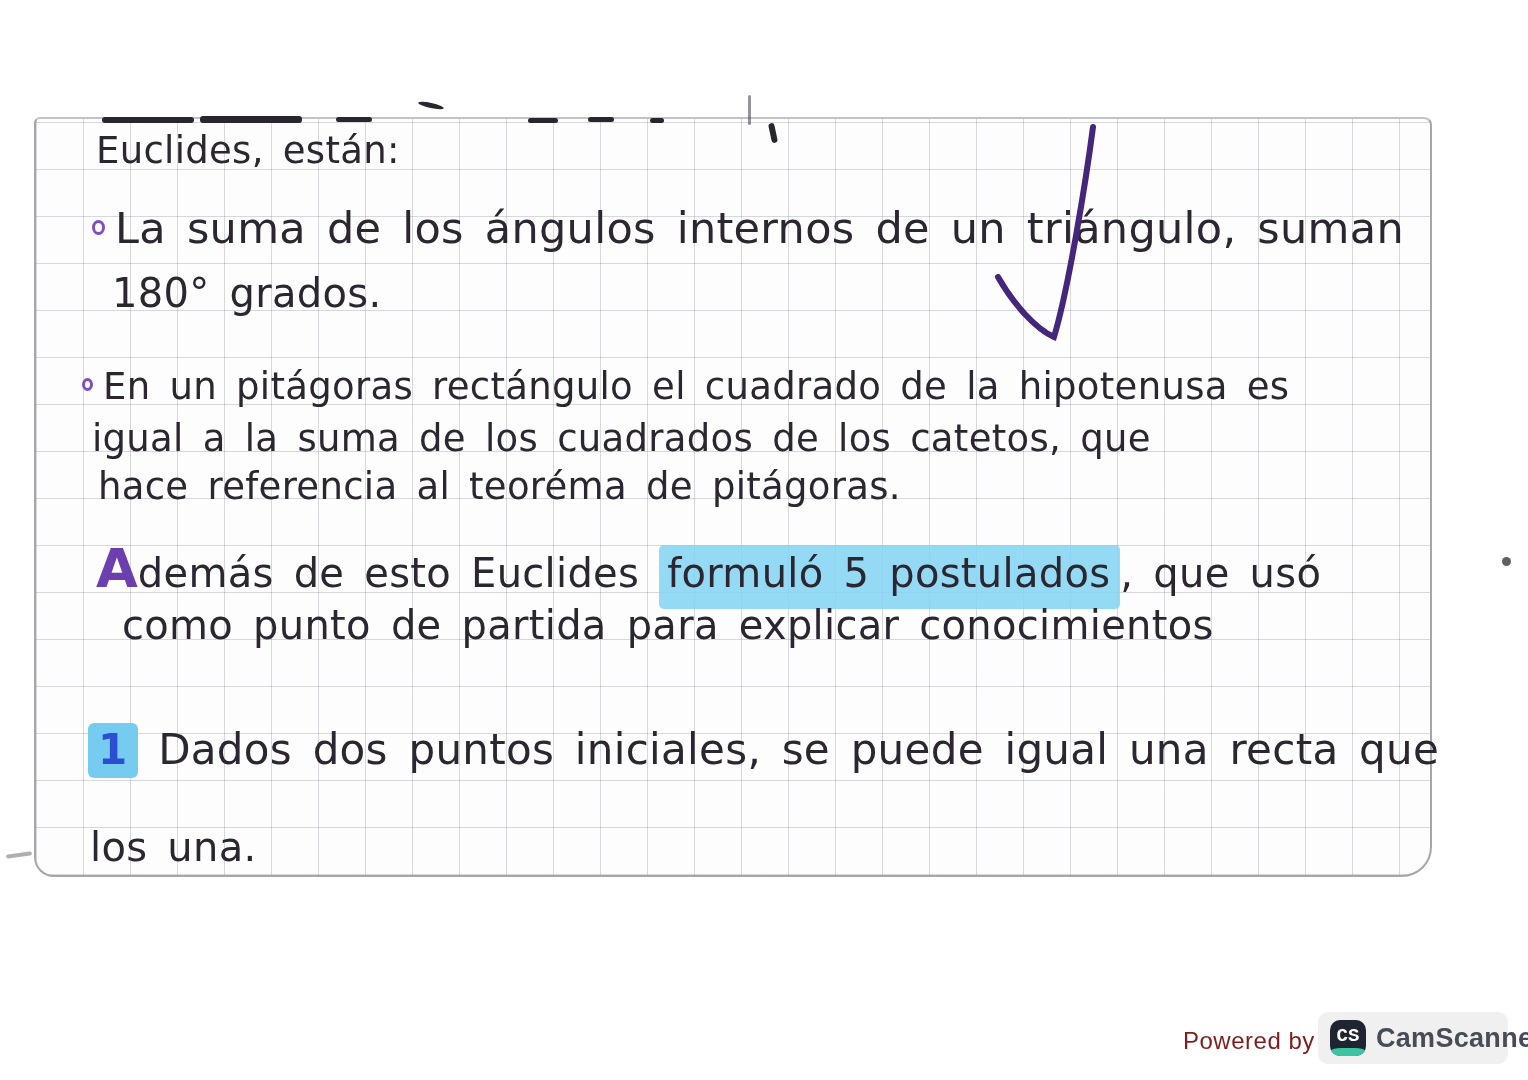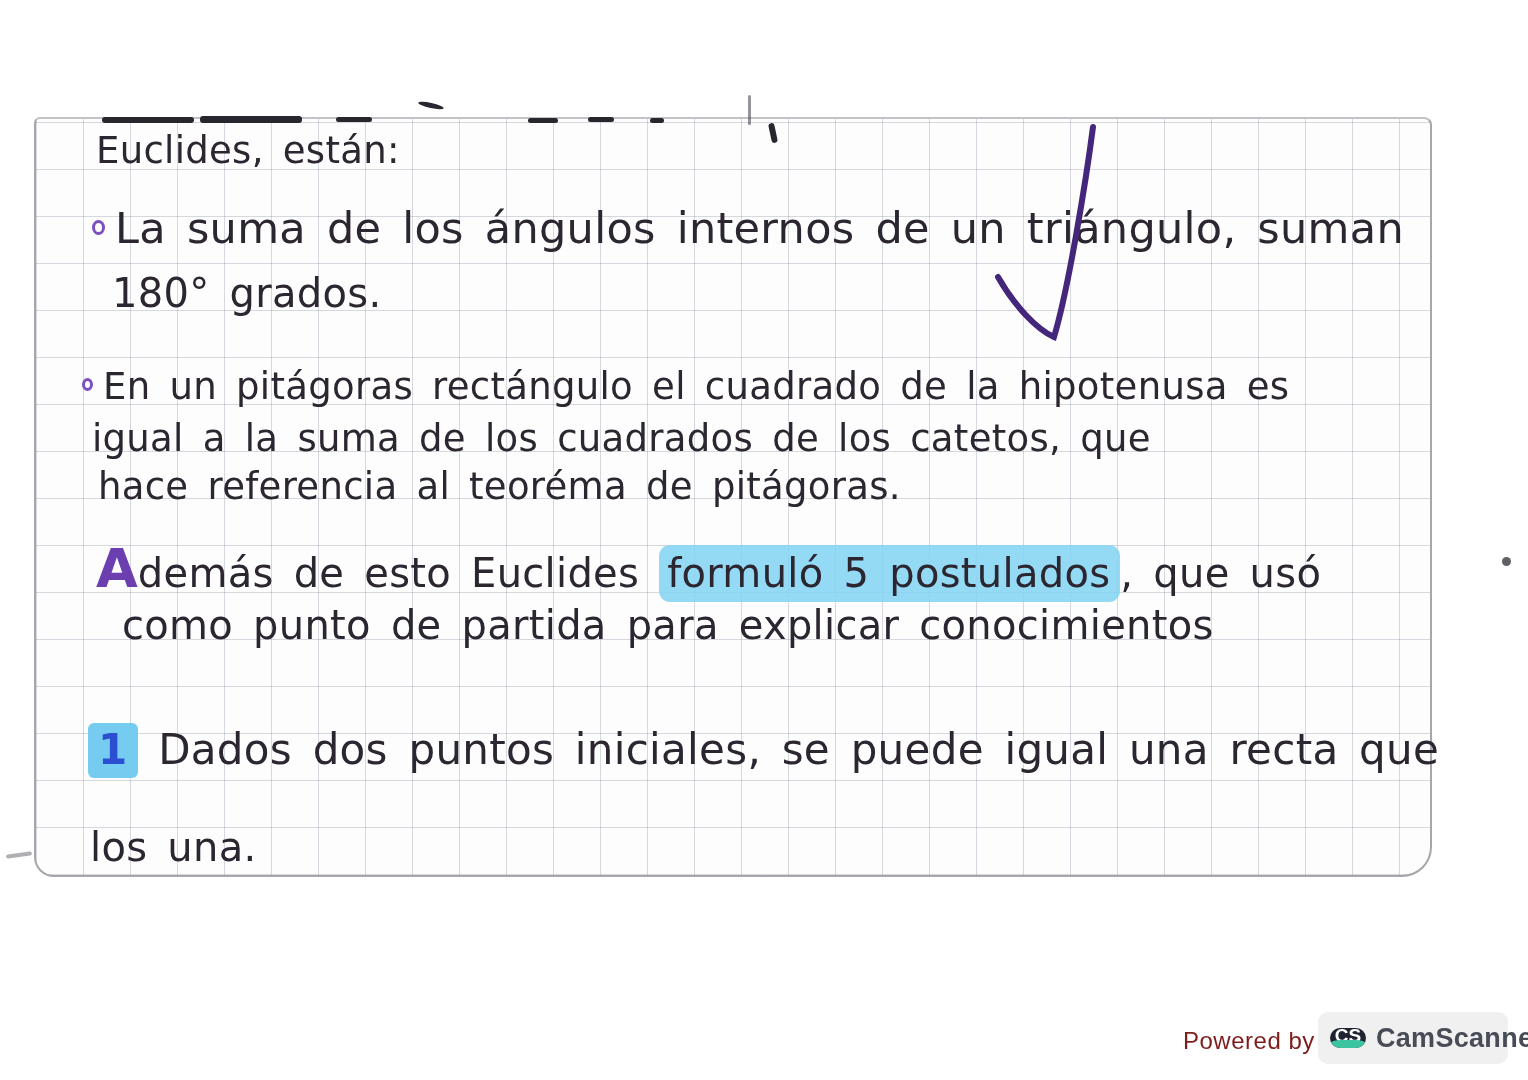--- a/index.html
+++ b/index.html
@@ -30,21 +30,21 @@
 
   .bullet-ring {
     display:inline-block; width:13px; height:15px; margin-right:10px;
     border:3.5px solid #7b4fc0; border-radius:50%;
     vertical-align:8px; background:transparent;
   }
   .cap-initial { color:#6b3fb0; font-size:54px; font-weight:bold; letter-spacing:0; }
 
   .hl {
     background:rgba(130,212,243,0.85);
-    border-radius:11px; padding:5px 10px 6px 8px;
+    border-radius:5px; padding:5px 10px 13px 8px;
   }
   .hl-num {
     background:rgba(111,201,239,0.95);
     border-radius:6px; padding:2px 10px 4px 10px;
     color:#2b4fd0; font-weight:bold;
   }
 
   
   .checkmark { position:absolute; left:952px; top:0px; width:120px; height:228px; }
 
@@ -61,23 +61,23 @@
   .powered-by {
     position:absolute; left:1183px; top:1027px;
     font-size:24px; color:#7f1d1d; letter-spacing:0.5px;
   }
   .cs-pill {
     position:absolute; left:1318px; top:1012px; width:190px; height:52px;
     background:#f0f0f1; border-radius:10px;
     display:flex; align-items:center; gap:10px; padding:0 12px;
   }
   .cs-logo {
-    position:relative; width:36px; height:20px; background:#1e2430;
+    position:relative; width:36px; height:36px; background:#1e2430;
     border-radius:10px; display:flex; align-items:center; justify-content:center;
-    overflow:hidden; flex:0 0 auto;
+    overflow:hidden; flex:0 0 auto;font-family:Liberation Mono, monospace;
   }
   .cs-logo .cs-text { color:#ffffff; font-weight:bold; font-size:19px; letter-spacing:0; margin-top:-4px; }
   .cs-logo .cs-swoosh {
     position:absolute; bottom:0; left:0; width:100%; height:8px;
     background:#3cc39f; border-radius:60% 60% 8px 8px / 90% 90% 8px 8px;
   }
   .cs-brand { color:#474c56; font-size:27px; font-weight:bold; letter-spacing:0.3px; }
 </style>
 </head>
 <body>

